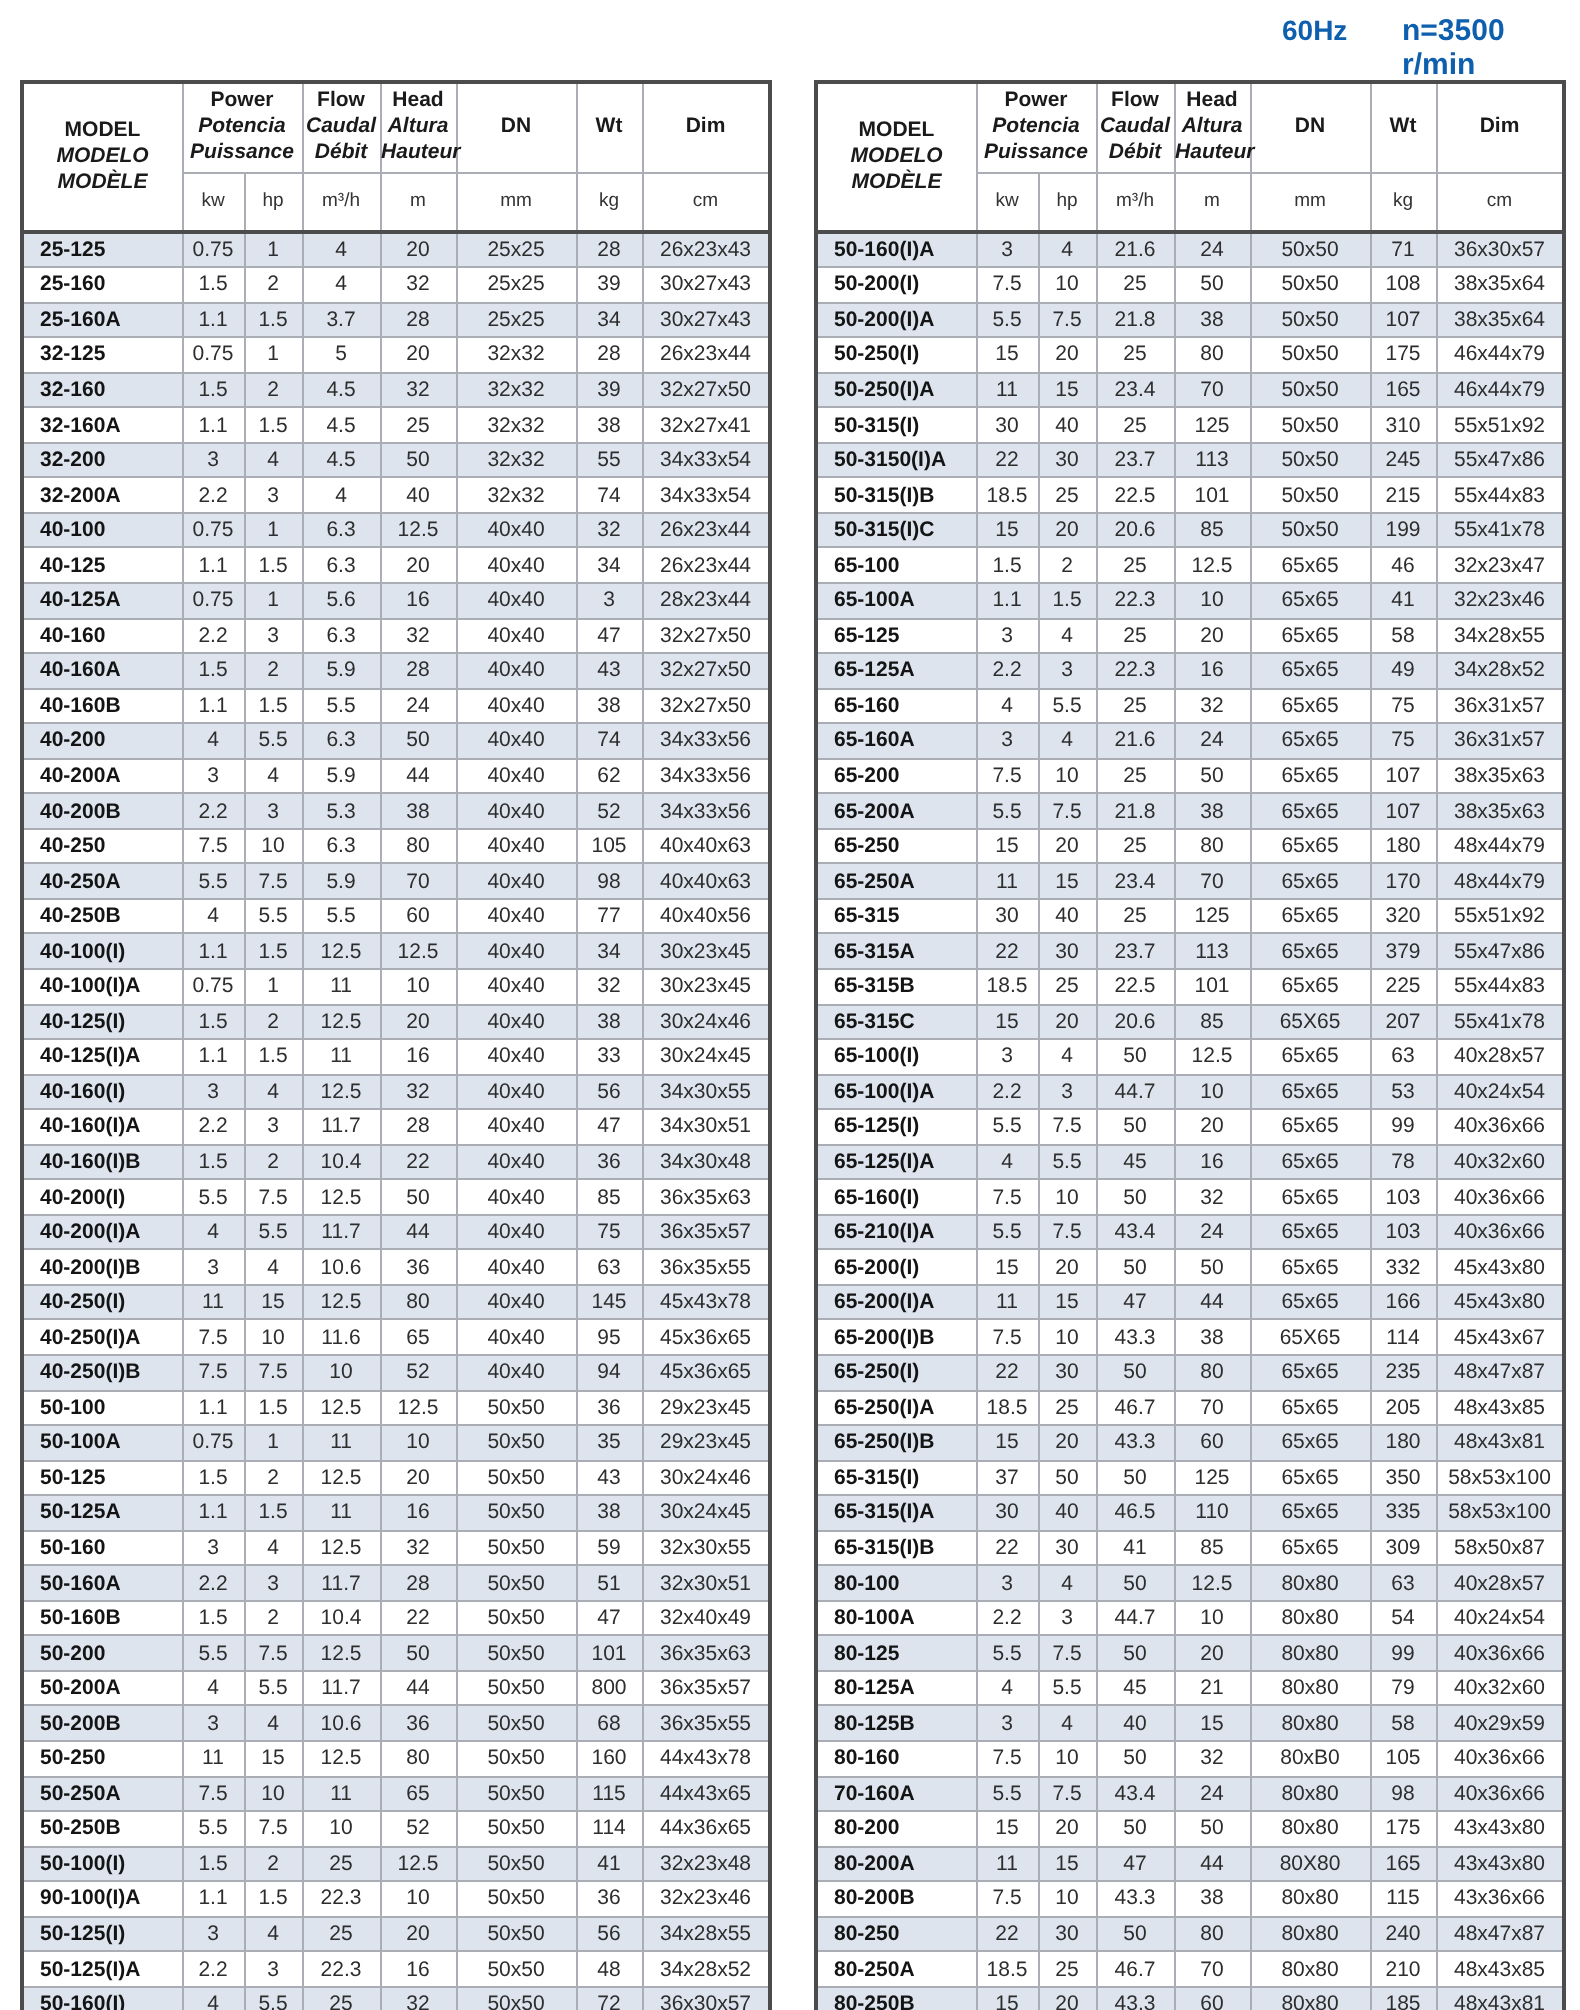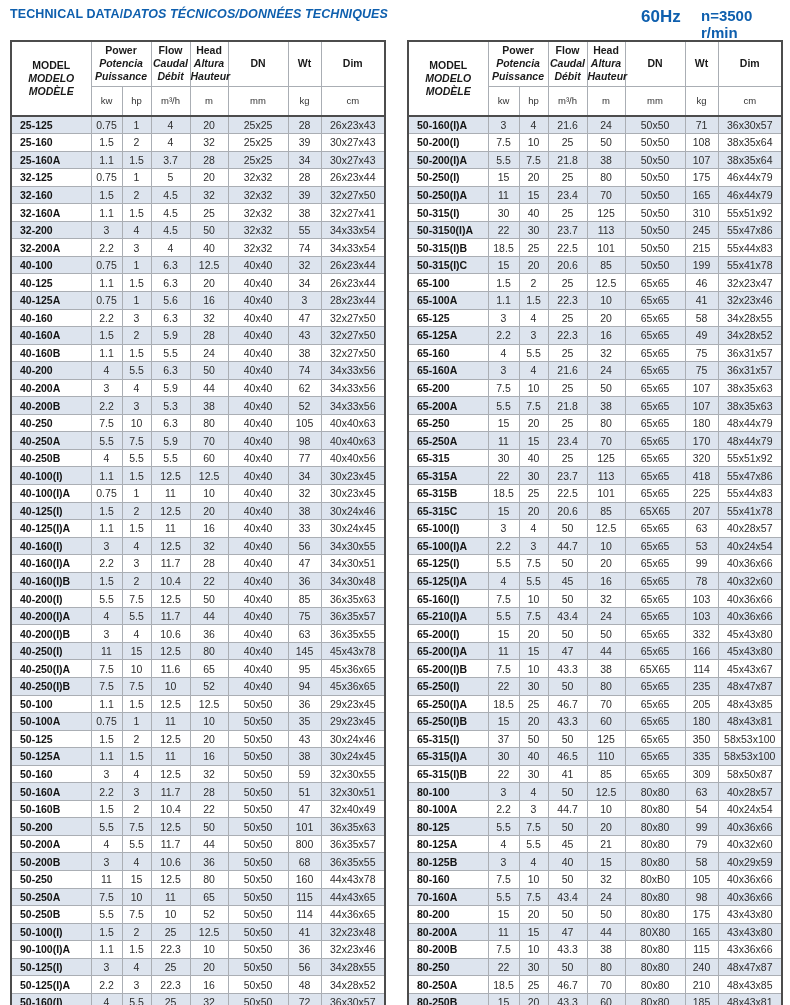--- a/index.html
+++ b/index.html
@@ -3,21 +3,21 @@
 <meta charset="utf-8">
 <style>
   * { margin:0; padding:0; box-sizing:border-box; }
   html,body { width:790px; height:1005px; background:#ffffff;
     font-family:"Liberation Sans", sans-serif; overflow:hidden; }
   .page { position:relative; width:790px; height:1005px; background:#fff; }
 
   .page-title { position:absolute; left:10px; top:7px; font-size:12.5px;
     font-weight:bold; color:#0e5fae; letter-spacing:0.1px; }
   .page-title .it { font-style:italic; }
-  .freq-label { position:absolute; left:641px; top:7px; font-size:17px;
+  .freq-label { position:absolute; left:641px; top:7px; font-size:14px;
     font-weight:bold; color:#0e5fae; }
   .speed-label { position:absolute; left:701px; top:7px; font-size:15px;
     font-weight:bold; color:#0e5fae; }
 
   table.data { position:absolute; top:40px; width:374px;
     border-collapse:collapse; table-layout:fixed;
     border:2px solid #4c4c4c; background:#86efac; }
   table.data.left  { left:10px; }
   table.data.right { left:407px; }
 
@@ -44,21 +44,20 @@
   tbody td.c0 { text-align:left; padding-left:8px; font-weight:bold;
     color:#141414; font-size:10.5px; }
   tbody tr:nth-child(odd)  { background:#dde4ee; }
   tbody tr:nth-child(even) { background:#ffffff; }
 </style>
 </head>
 <body>
 
 <div class="page">
 
-  <div class="page-title"><span>TECHNICAL DATA/</span><span class="it">DATOS TÉCNICOS/DONNÉES TECHNIQUES</span></div>
 
   <div class="freq-label">60Hz</div>
   <div class="speed-label">n=3500 r/min</div>
 
   <table class="data left">
     <colgroup>
       <col class="c0">
         <col class="c1">
         <col class="c2">
         <col class="c3">
@@ -865,21 +864,21 @@
           <td class="c6">320</td>
           <td class="c7">55x51x92</td>
         </tr>
         <tr>
           <td class="c0">65-315A</td>
           <td class="c1">22</td>
           <td class="c2">30</td>
           <td class="c3">23.7</td>
           <td class="c4">113</td>
           <td class="c5">65x65</td>
-          <td class="c6">418</td>
+          <td class="c6">379</td>
           <td class="c7">55x47x86</td>
         </tr>
         <tr>
           <td class="c0">65-315B</td>
           <td class="c1">18.5</td>
           <td class="c2">25</td>
           <td class="c3">22.5</td>
           <td class="c4">101</td>
           <td class="c5">65x65</td>
           <td class="c6">225</td>

